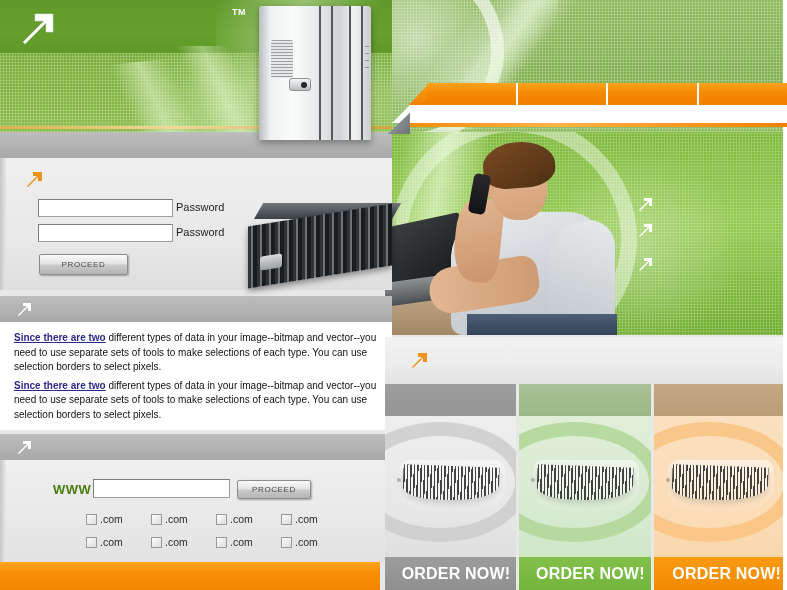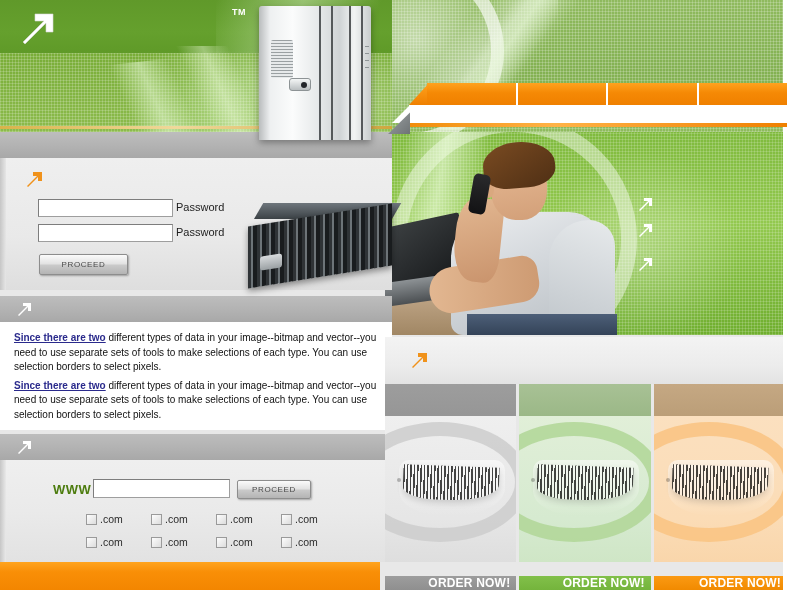--- a/index.html
+++ b/index.html
@@ -367,24 +367,24 @@
     position: absolute; left: 14px; top: 44px; width: 106px; height: 56px;
     border-radius: 10px 10px 50% 44%;
     background: linear-gradient(180deg, rgba(255,255,255,.55), rgba(255,255,255,0));
     pointer-events: none;
   }
   .card .dot {
     position: absolute; left: 12px; top: 62px; width: 4px; height: 4px;
     border-radius: 50%; background: rgba(0,0,0,.25);
   }
   .card .order {
-    position: absolute; left: 0; right: 0; bottom: 0; height: 14px;
+    position: absolute; left: 0; right: 0; bottom: 0; height: 33px;
     display: flex; align-items: center; justify-content: flex-end;
     padding-right: 6px;
-    color: #ffffff; font-size: 12px; font-weight: bold; letter-spacing: .2px;
+    color: #ffffff; font-size: 16px; font-weight: bold; letter-spacing: .2px;
     cursor: pointer;
   }
   
   .card.gray   .cap   { background: linear-gradient(180deg,#9d9d9d,#969696); }
   .card.gray   .field { background: linear-gradient(180deg,#efefef 0%, #e6e6e6 70%, #dedede 100%); }
   .card.gray   .swoosh{ border-color: rgba(205,205,205,.85); }
   .card.gray   .order { background: linear-gradient(180deg,#9d9d9d,#8f8f8f); }
   .card.green  .cap   { background: linear-gradient(180deg,#a8c195,#9bb887); }
   .card.green  .field { background: linear-gradient(180deg,#e1efd8 0%, #d6ead0 70%, #cfe6c6 100%); }
   .card.green  .swoosh{ border-color: rgba(176,214,150,.85); }

